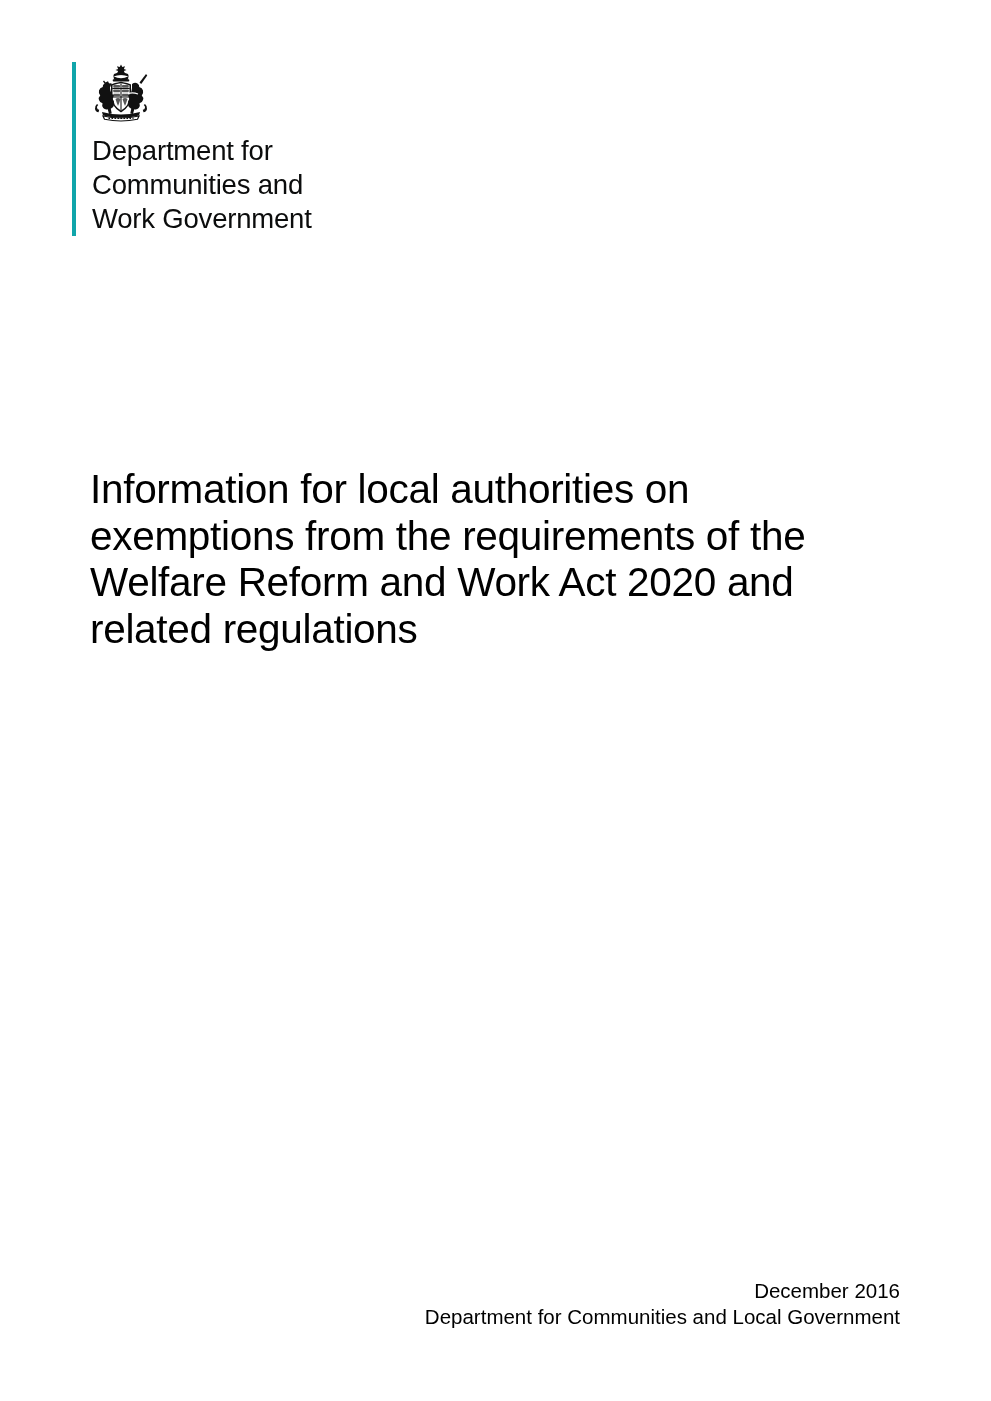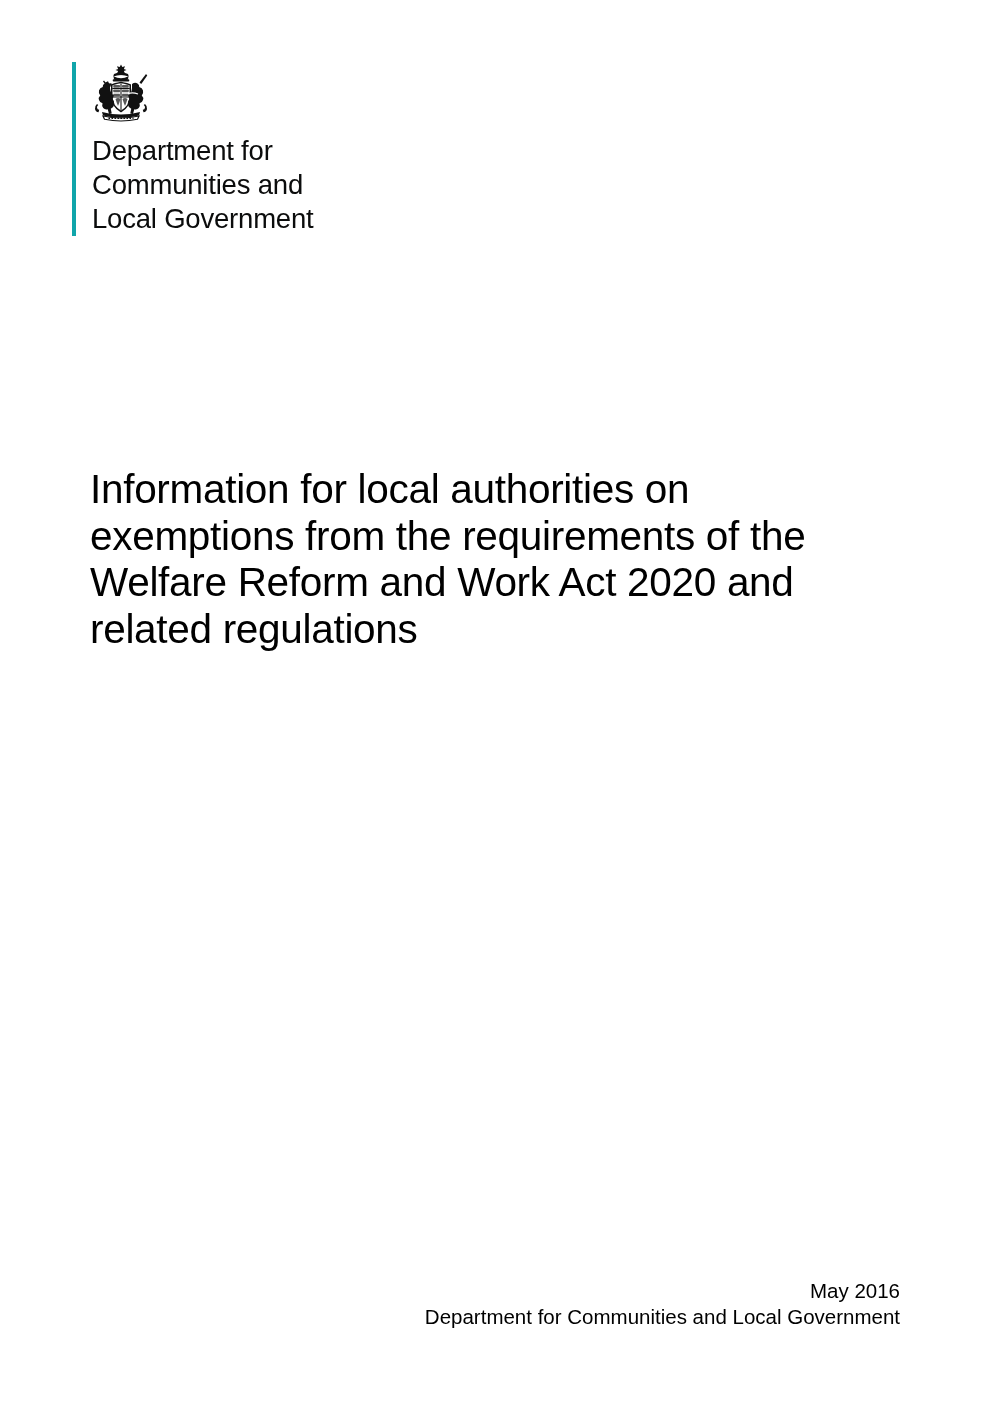--- a/index.html
+++ b/index.html
@@ -134,26 +134,26 @@
           <path d="M106 84 q5 4 4 10 q-1 6 -7 6.5 l-1.5 -5 q4 -0.5 4.5 -4 q0.5 -3.5 -2.5 -5.5 Z"></path>
 
           <path d="M20 100 q38 10 76 0 l-2 7 q-36 9 -72 0 Z"></path>
           <path d="M22 108 q36 8 72 0 l-3 6.5 q-33 7 -66 0 Z" fill="#ffffff" stroke="#111111" stroke-width="2.4"></path>
           <path d="M33 112.5 h50" stroke="#111111" stroke-width="2.6" stroke-dasharray="3 3" fill="none"></path>
         </g>
       </svg>
 
       <div class="wordmark">Department for
 Communities and
-Local Government</div>
+Work Government</div>
     </div>
   </div>
 
   <div class="title-block">
     <h1 class="doc-title">Information for local authorities on exemptions from the requirements of the Welfare Reform and Work Act 2020 and related regulations</h1>
   </div>
 
   <div class="footer">
-    <div class="footer-line">May 2016</div>
+    <div class="footer-line">December 2016</div>
     <div class="footer-line">Department for Communities and Local Government</div>
   </div>
 
 </div>
 
 </body></html>

